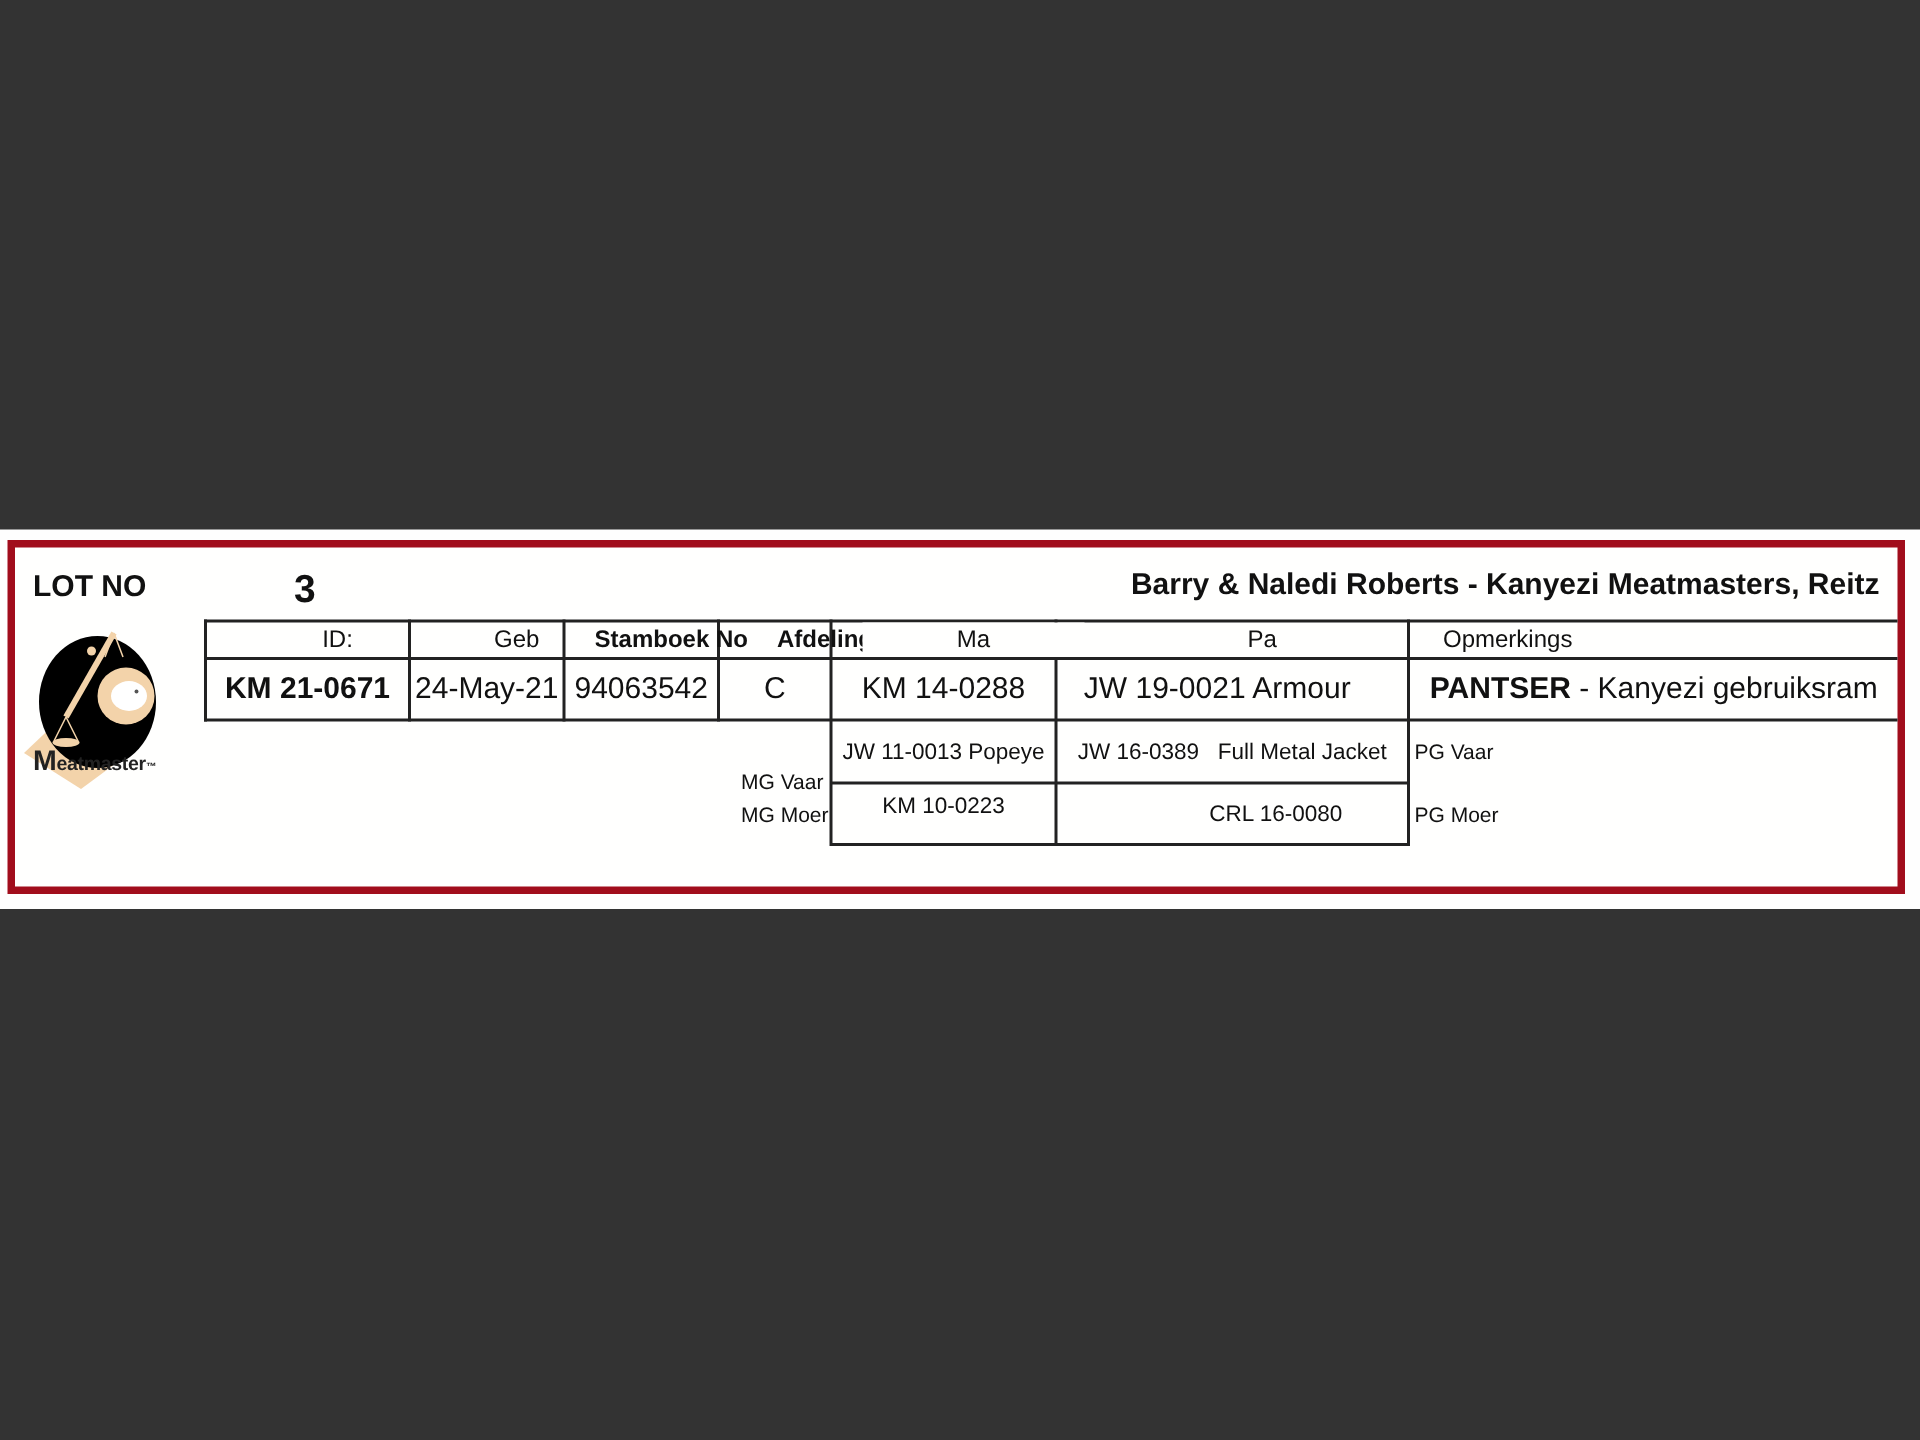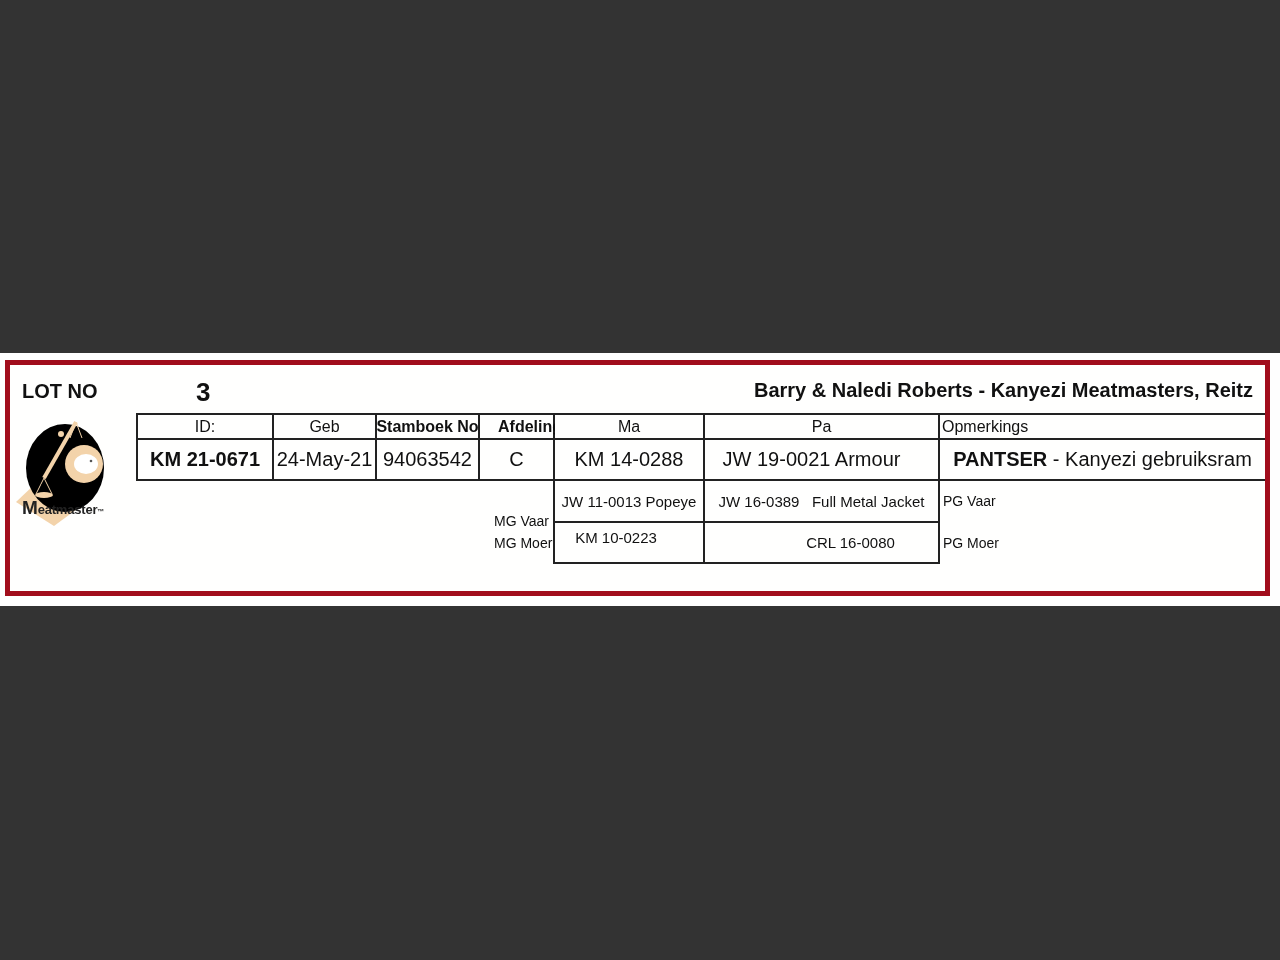--- a/index.html
+++ b/index.html
@@ -30,21 +30,21 @@
   }
   .logo-text .big { font-size: 19px; }
 
   .line-h { position: absolute; height: 2px; background: #222; }
   .line-v { position: absolute; width: 2px; background: #222; }
 
   .cell {
     position: absolute; display: flex; align-items: center; justify-content: center;
     white-space: nowrap; overflow: hidden;
   }
-  .hdr { font-size: 16px; }
+  .hdr { font-size: 16px; margin-left: 20px; }
   .val { font-size: 20px; }
   .bold { font-weight: bold; }
   .small { font-size: 15px; }
   .lbl { font-size: 14px; justify-content: flex-start; }
 </style>
 </head>
 <body>
 
 <div class="band"></div>
 <div class="frame"></div>
@@ -102,15 +102,15 @@
     <span class="bold">PANTSER</span>
     <span style="white-space:pre"> - Kanyezi gebruiksram</span>
   </div>
 
 <div class="cell lbl" style="left:494px; top:481px; width:60px; height:40px;margin-top:20px;">MG Vaar</div>
 <div class="cell small" style="left:555px; top:481px; width:148px; height:40px;">JW 11-0013 Popeye</div>
 <div class="cell small" style="left:705px; top:481px; width:233px; height:40px; white-space:pre;">JW 16-0389   Full Metal Jacket</div>
 <div class="cell lbl" style="left:943px; top:481px; width:100px; height:40px;">PG Vaar</div>
 
 <div class="cell lbl" style="left:494px; top:523px; width:60px; height:39px;">MG Moer</div>
-<div class="cell small" style="left:524px; top:523px; width:148px; height:28px;padding-left:36px;">KM 10-0223</div>
+<div class="cell small" style="left:537px; top:523px; width:148px; height:28px;padding-left:36px;">KM 10-0223</div>
 <div class="cell small" style="left:705px; top:523px; width:233px; height:39px;margin-left:29px;">CRL 16-0080</div>
 <div class="cell lbl" style="left:943px; top:523px; width:100px; height:39px;">PG Moer</div>
 
 </body></html>

